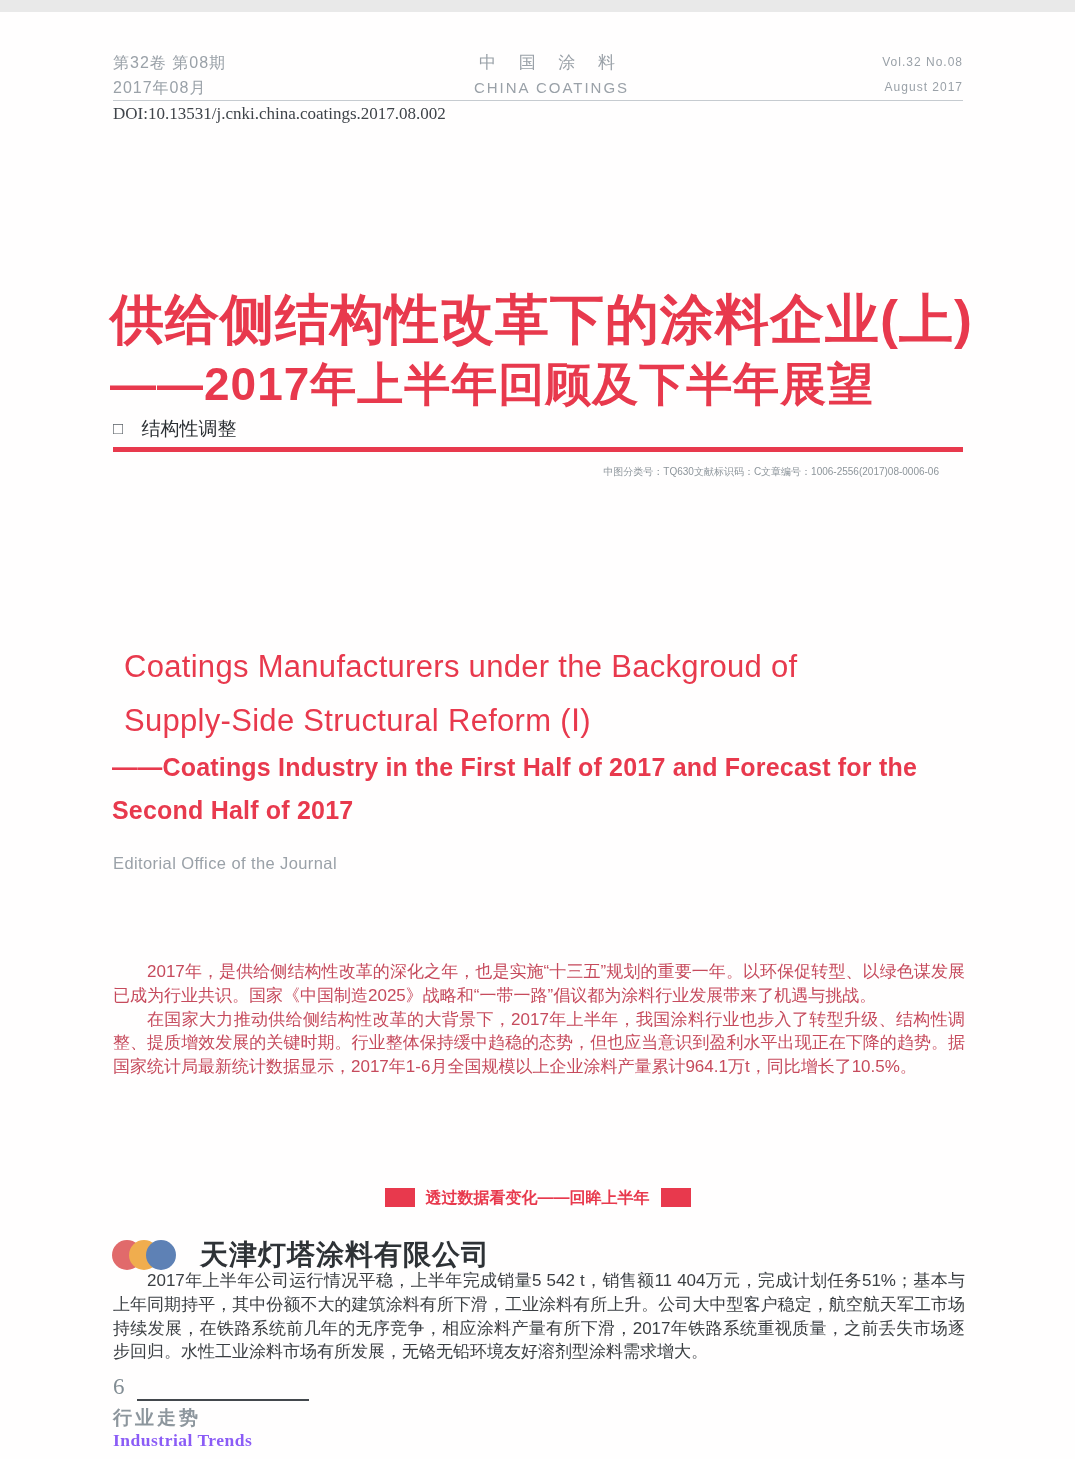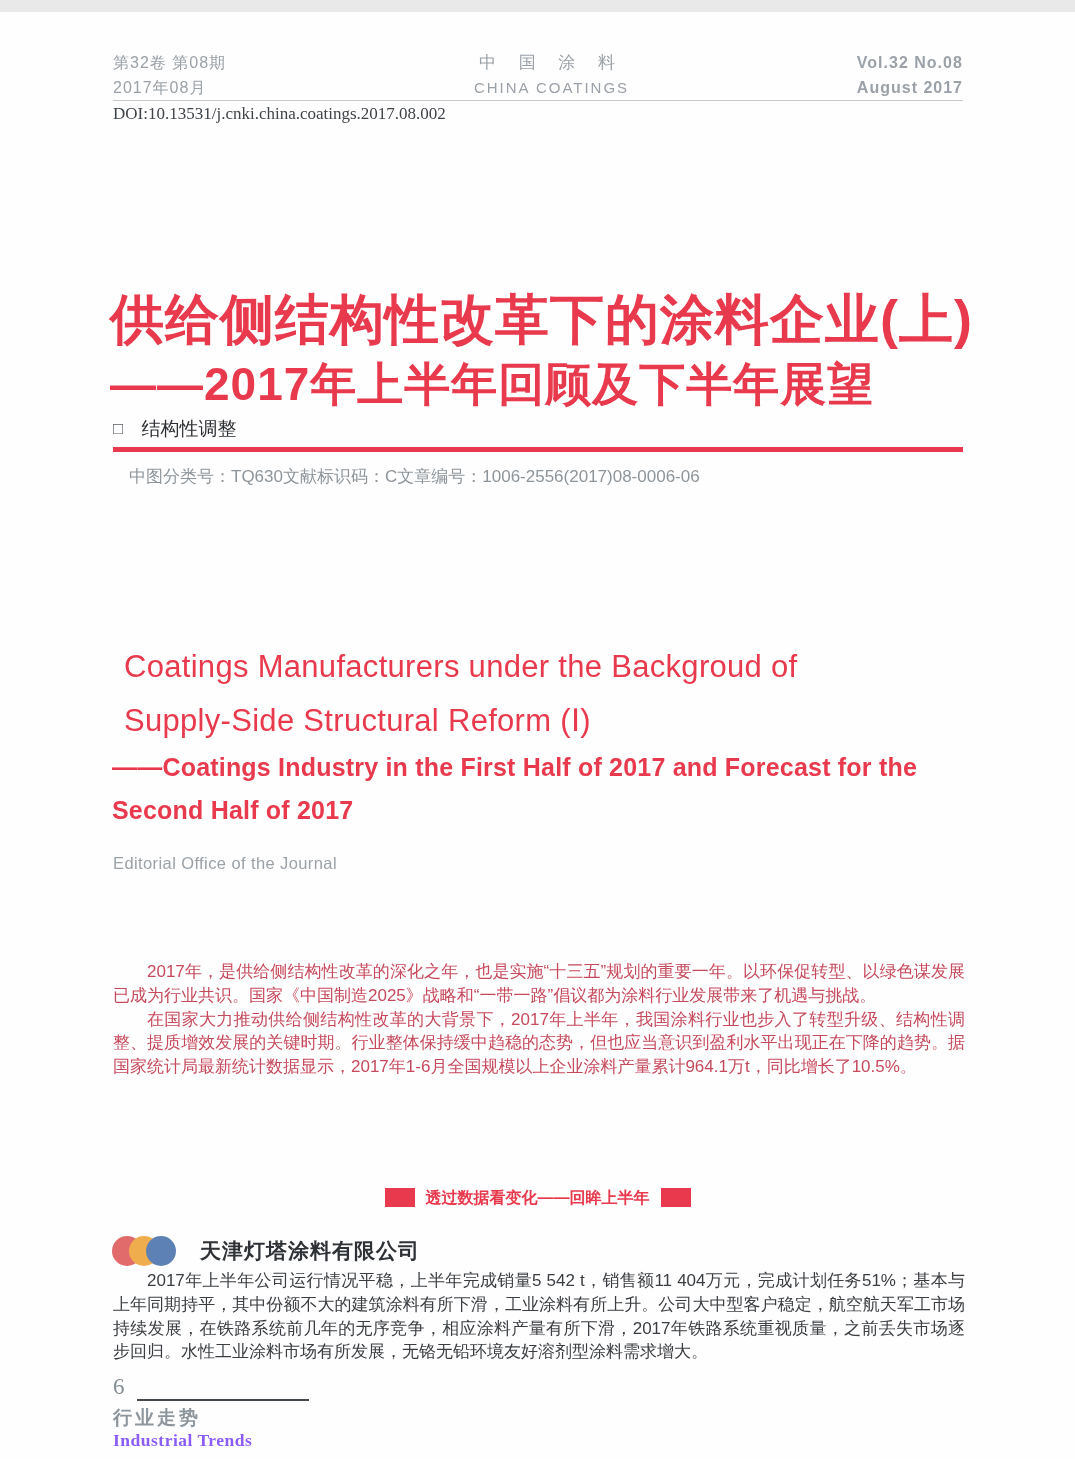--- a/index.html
+++ b/index.html
@@ -16,54 +16,54 @@
     margin:12px auto;
     background:#fffefe;
     font-family:"Liberation Sans",sans-serif;
     overflow:hidden;
   }
   
   .hdr-left{position:absolute;left:113px;top:38px;font-size:16px;color:var(--hdr-gray);line-height:25px;letter-spacing:1px;}
   .hdr-center{position:absolute;left:0;right:0;top:38px;text-align:center;color:var(--hdr-gray);padding-left:28px;}
   .hdr-center .cn{font-size:17px;letter-spacing:9px;line-height:25px;}
   .hdr-center .en{font-size:15px;letter-spacing:2px;line-height:25px;}
-  .hdr-right{position:absolute;right:112px;top:38px;text-align:left;font-size:16px;color:var(--hdr-gray);line-height:25px;letter-spacing:1px;font-weight:bold;}
+  .hdr-right{position:absolute;right:112px;top:38px;text-align:right;font-size:12px;color:var(--hdr-gray);line-height:25px;letter-spacing:1px;}
   .hdr-rule{position:absolute;left:113px;right:112px;top:88px;height:1px;background:#c6cbd0;}
   .doi{position:absolute;left:113px;top:92px;font-family:"Liberation Serif",serif;font-size:17px;color:#3f444a;}
   
   .title-cn{position:absolute;left:110px;top:275px;color:var(--red);font-weight:bold;}
   .title-cn .l1{font-size:54px;line-height:64px;letter-spacing:1px;}
   .title-cn .l2{font-size:46px;line-height:58px;margin-top:4px;letter-spacing:1px;}
   
   .author-row{position:absolute;left:113px;top:404px;font-size:19px;color:#2b2f33;}
   .author-row .box{display:inline-block;margin-right:13px;color:#5a6066;font-size:17px;transform:translateY(-1px);}
   .red-rule{position:absolute;left:113px;right:112px;top:435px;height:5px;background:var(--red);}
   
-  .meta-row{position:absolute;left:113px;right:112px;top:453px;display:flex;justify-content:flex-start;
-            padding:0 24px 0 16px;box-sizing:border-box;color:var(--meta-gray);font-size:17px;}
+  .meta-row{position:absolute;left:113px;right:112px;top:453px;display:flex;justify-content:flex-end;
+            padding:0 24px 0 16px;box-sizing:border-box;color:var(--meta-gray);font-size:10px;}
   
   .title-en{position:absolute;left:124px;top:628px;color:var(--red);font-weight:normal;font-size:31px;line-height:54px;letter-spacing:0.3px;}
   .subtitle-en{position:absolute;left:112px;top:734px;width:855px;color:var(--red);font-weight:bold;font-size:25px;line-height:43px;letter-spacing:0.2px;}
   .editorial{position:absolute;left:113px;top:842px;color:var(--hdr-gray);font-size:16.5px;letter-spacing:0.4px;}
   
   .abstract{position:absolute;left:113px;top:948px;width:852px;color:var(--abstract-red);
             font-size:17px;line-height:23.8px;text-align:justify;}
   .abstract p{margin:0;text-indent:2em;}
   
   .section-hdr{position:absolute;left:0;right:0;top:1172px;text-align:center;color:var(--red);
                font-weight:bold;font-size:16px;line-height:28px;}
   .section-hdr .sq{display:inline-block;width:30px;height:19px;background:var(--red);vertical-align:middle;margin:-3px 11px 0 11px;}
   
   .company-hdr{position:absolute;left:112px;top:1224px;display:flex;align-items:center;}
   .logo{display:flex;align-items:center;margin-right:24px;}
   .logo .c{width:30px;height:30px;border-radius:50%;}
   .logo .c1{background:#e16a6b;}
   .logo .c2{background:#f0ad4e;margin-left:-13px;}
   .logo .c3{background:#5e81b5;margin-left:-13px;}
-  .company-name{font-size:21px;font-weight:bold;color:#2e3236;letter-spacing:1px;}
+  .company-name{font-size:28px;font-weight:bold;color:#2e3236;letter-spacing:1px;}
   .company-text{position:absolute;left:113px;top:1257px;width:852px;color:#3a3e42;
                 font-size:17px;line-height:23.8px;text-align:justify;}
   .company-text p{margin:0;text-indent:2em;}
   
   .footer-num{position:absolute;left:113px;top:1362px;font-family:"Liberation Serif",serif;font-size:23px;color:#828d94;}
   .footer-rule{position:absolute;left:137px;top:1387px;width:172px;height:2px;background:#43484d;}
   .footer-cn{position:absolute;left:113px;top:1393px;font-family:"Liberation Serif",serif;font-weight:bold;
              font-size:19px;color:var(--footer-gray);letter-spacing:3px;}
   .footer-en{position:absolute;left:113px;top:1418px;font-family:"Liberation Serif",serif;font-weight:bold;
              font-size:17.5px;color:#8b5cf6;letter-spacing:0.5px;}

